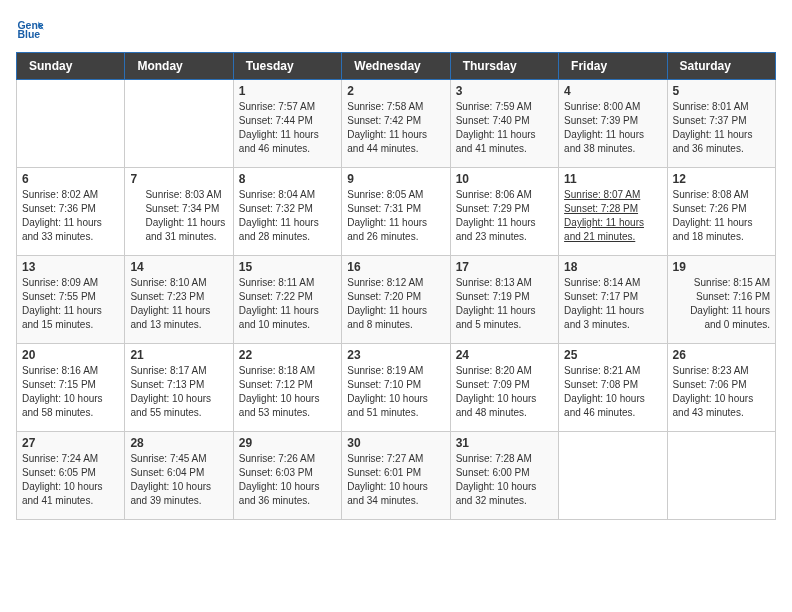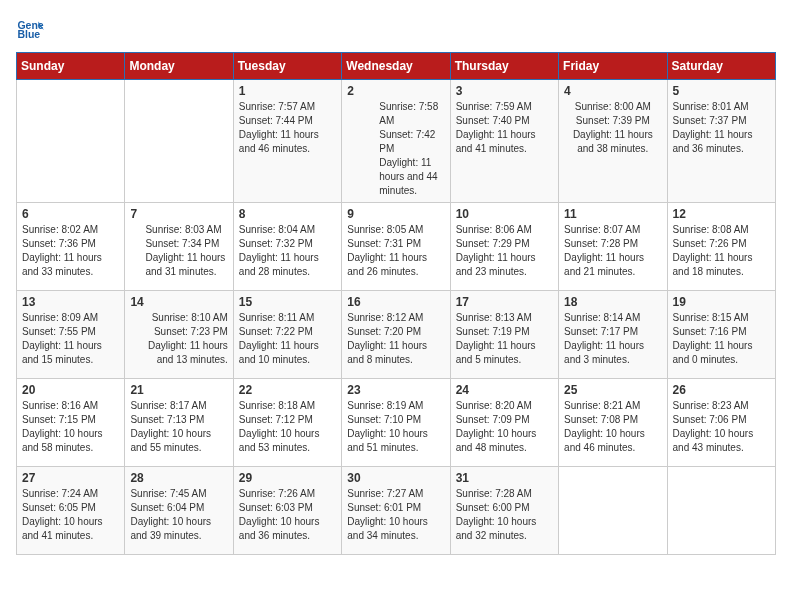--- a/index.html
+++ b/index.html
@@ -36,25 +36,25 @@
     .location {
       font-size: 15px;
       color: #333;
     }
     table {
       width: 100%;
       border-collapse: collapse;
       table-layout: fixed;
     }
     thead tr th {
-      background-color: #b91c1c;
+      background-color: #404040;
       color: #fff;
       font-size: 12px;
       font-weight: bold;
-      padding: 6px 4px;
+      padding: 6px 12px;
       text-align: left;
       border: 1px solid #2a6eb5;
     }
     tbody tr td {
       border: 1px solid #ccc;
       vertical-align: top;
       padding: 4px 5px;
       font-size: 10px;
       color: #333;
       height: 88px;
@@ -116,33 +116,33 @@
         <td class="empty-cell"></td>
         <td class="empty-cell"></td>
         <td>
           <span class="day-num">1</span>
           <div class="day-info" style="white-space: pre-line;">Sunrise: 7:57 AM
 Sunset: 7:44 PM
 Daylight: 11 hours and 46 minutes.</div>
         </td>
         <td>
           <span class="day-num">2</span>
-          <div class="day-info" style="white-space: pre-line; margin-left: 32px;">Sunrise: 7:58 AM
+          <div class="day-info" style="white-space: pre-line;">Sunrise: 7:58 AM
 Sunset: 7:42 PM
 Daylight: 11 hours and 44 minutes.</div>
         </td>
         <td>
           <span class="day-num">3</span>
           <div class="day-info" style="white-space: pre-line;">Sunrise: 7:59 AM
 Sunset: 7:40 PM
 Daylight: 11 hours and 41 minutes.</div>
         </td>
         <td>
           <span class="day-num">4</span>
-          <div class="day-info" style="white-space: pre-line; text-align: center;">Sunrise: 8:00 AM
+          <div class="day-info" style="white-space: pre-line;">Sunrise: 8:00 AM
 Sunset: 7:39 PM
 Daylight: 11 hours and 38 minutes.</div>
         </td>
         <td>
           <span class="day-num">5</span>
           <div class="day-info" style="white-space: pre-line;">Sunrise: 8:01 AM
 Sunset: 7:37 PM
 Daylight: 11 hours and 36 minutes.</div>
         </td>
       </tr>
@@ -172,41 +172,41 @@
 Daylight: 11 hours and 26 minutes.</div>
         </td>
         <td>
           <span class="day-num">10</span>
           <div class="day-info" style="white-space: pre-line;">Sunrise: 8:06 AM
 Sunset: 7:29 PM
 Daylight: 11 hours and 23 minutes.</div>
         </td>
         <td>
           <span class="day-num">11</span>
-          <div class="day-info" style="white-space: pre-line;">Sunrise: 8:07 AM
+          <div class="day-info" style="white-space: pre-line; text-decoration: underline;">Sunrise: 8:07 AM
 Sunset: 7:28 PM
 Daylight: 11 hours and 21 minutes.</div>
         </td>
         <td>
           <span class="day-num">12</span>
           <div class="day-info" style="white-space: pre-line;">Sunrise: 8:08 AM
 Sunset: 7:26 PM
 Daylight: 11 hours and 18 minutes.</div>
         </td>
       </tr>
       <tr>
         <td>
           <span class="day-num">13</span>
           <div class="day-info" style="white-space: pre-line;">Sunrise: 8:09 AM
 Sunset: 7:55 PM
 Daylight: 11 hours and 15 minutes.</div>
         </td>
         <td>
           <span class="day-num">14</span>
-          <div class="day-info" style="white-space: pre-line; text-align: right;">Sunrise: 8:10 AM
+          <div class="day-info" style="white-space: pre-line;">Sunrise: 8:10 AM
 Sunset: 7:23 PM
 Daylight: 11 hours and 13 minutes.</div>
         </td>
         <td>
           <span class="day-num">15</span>
           <div class="day-info" style="white-space: pre-line;">Sunrise: 8:11 AM
 Sunset: 7:22 PM
 Daylight: 11 hours and 10 minutes.</div>
         </td>
         <td>
@@ -222,21 +222,21 @@
 Daylight: 11 hours and 5 minutes.</div>
         </td>
         <td>
           <span class="day-num">18</span>
           <div class="day-info" style="white-space: pre-line;">Sunrise: 8:14 AM
 Sunset: 7:17 PM
 Daylight: 11 hours and 3 minutes.</div>
         </td>
         <td>
           <span class="day-num">19</span>
-          <div class="day-info" style="white-space: pre-line;">Sunrise: 8:15 AM
+          <div class="day-info" style="white-space: pre-line; text-align: right;">Sunrise: 8:15 AM
 Sunset: 7:16 PM
 Daylight: 11 hours and 0 minutes.</div>
         </td>
       </tr>
       <tr>
         <td>
           <span class="day-num">20</span>
           <div class="day-info" style="white-space: pre-line;">Sunrise: 8:16 AM
 Sunset: 7:15 PM
 Daylight: 10 hours and 58 minutes.</div>

